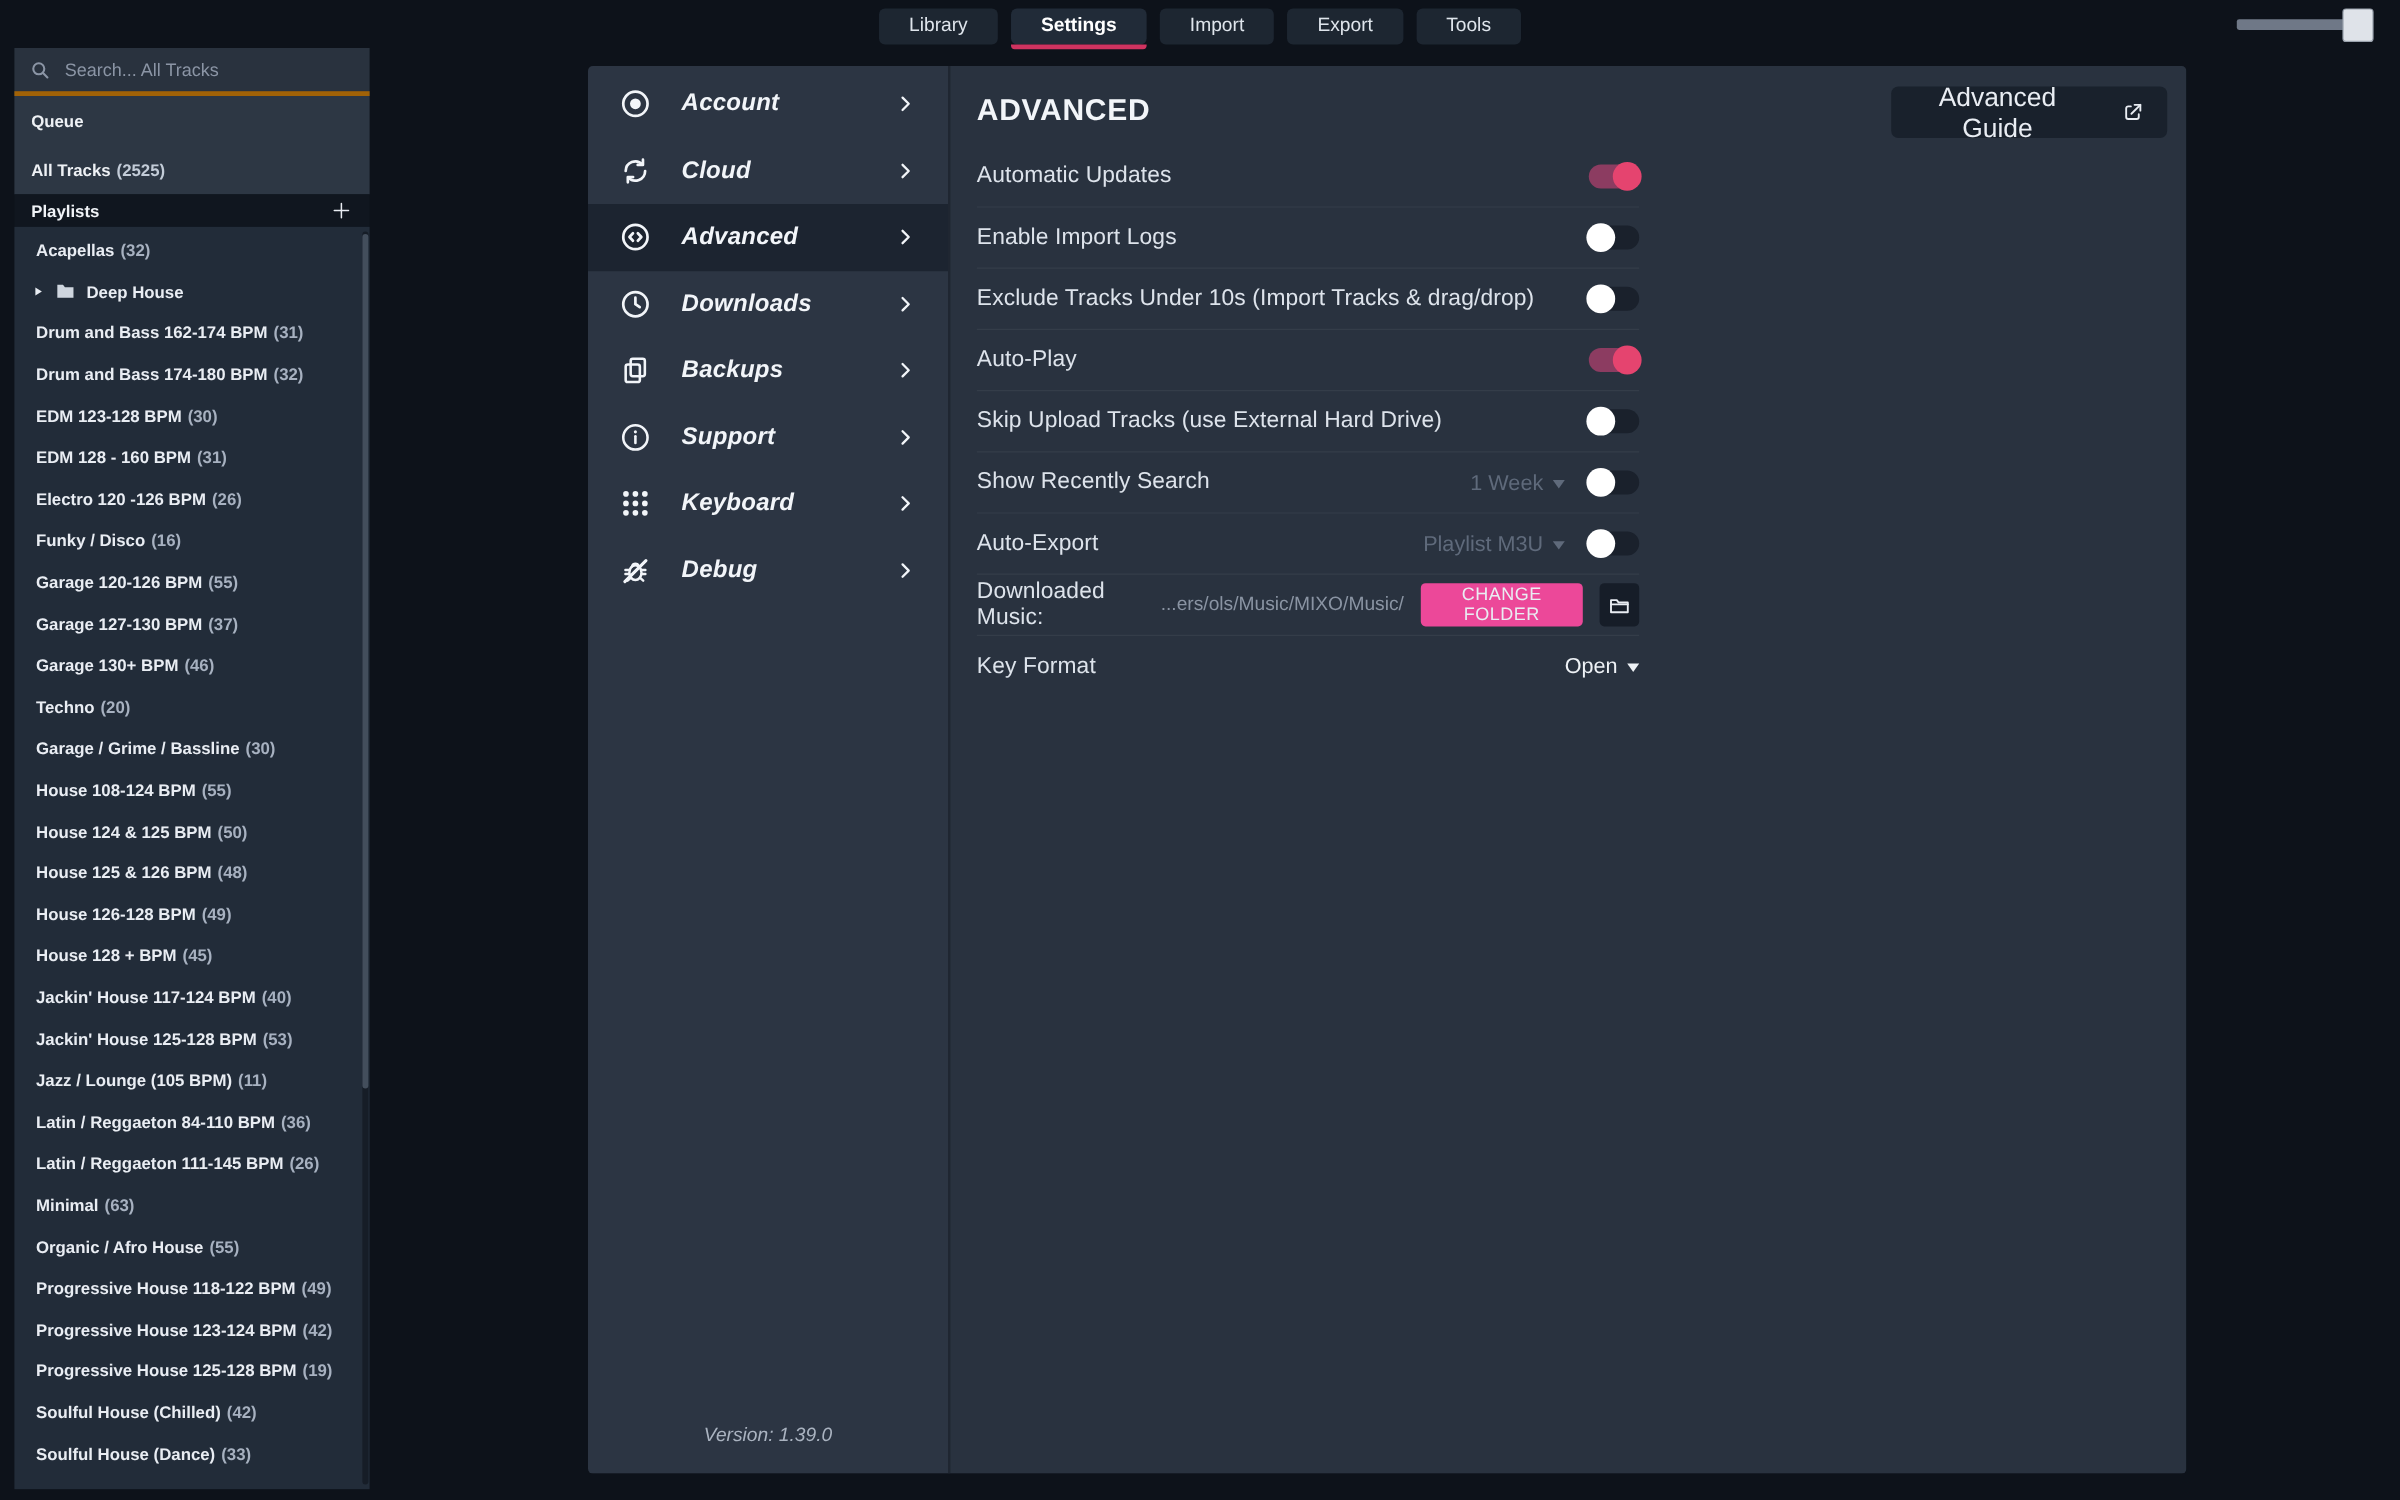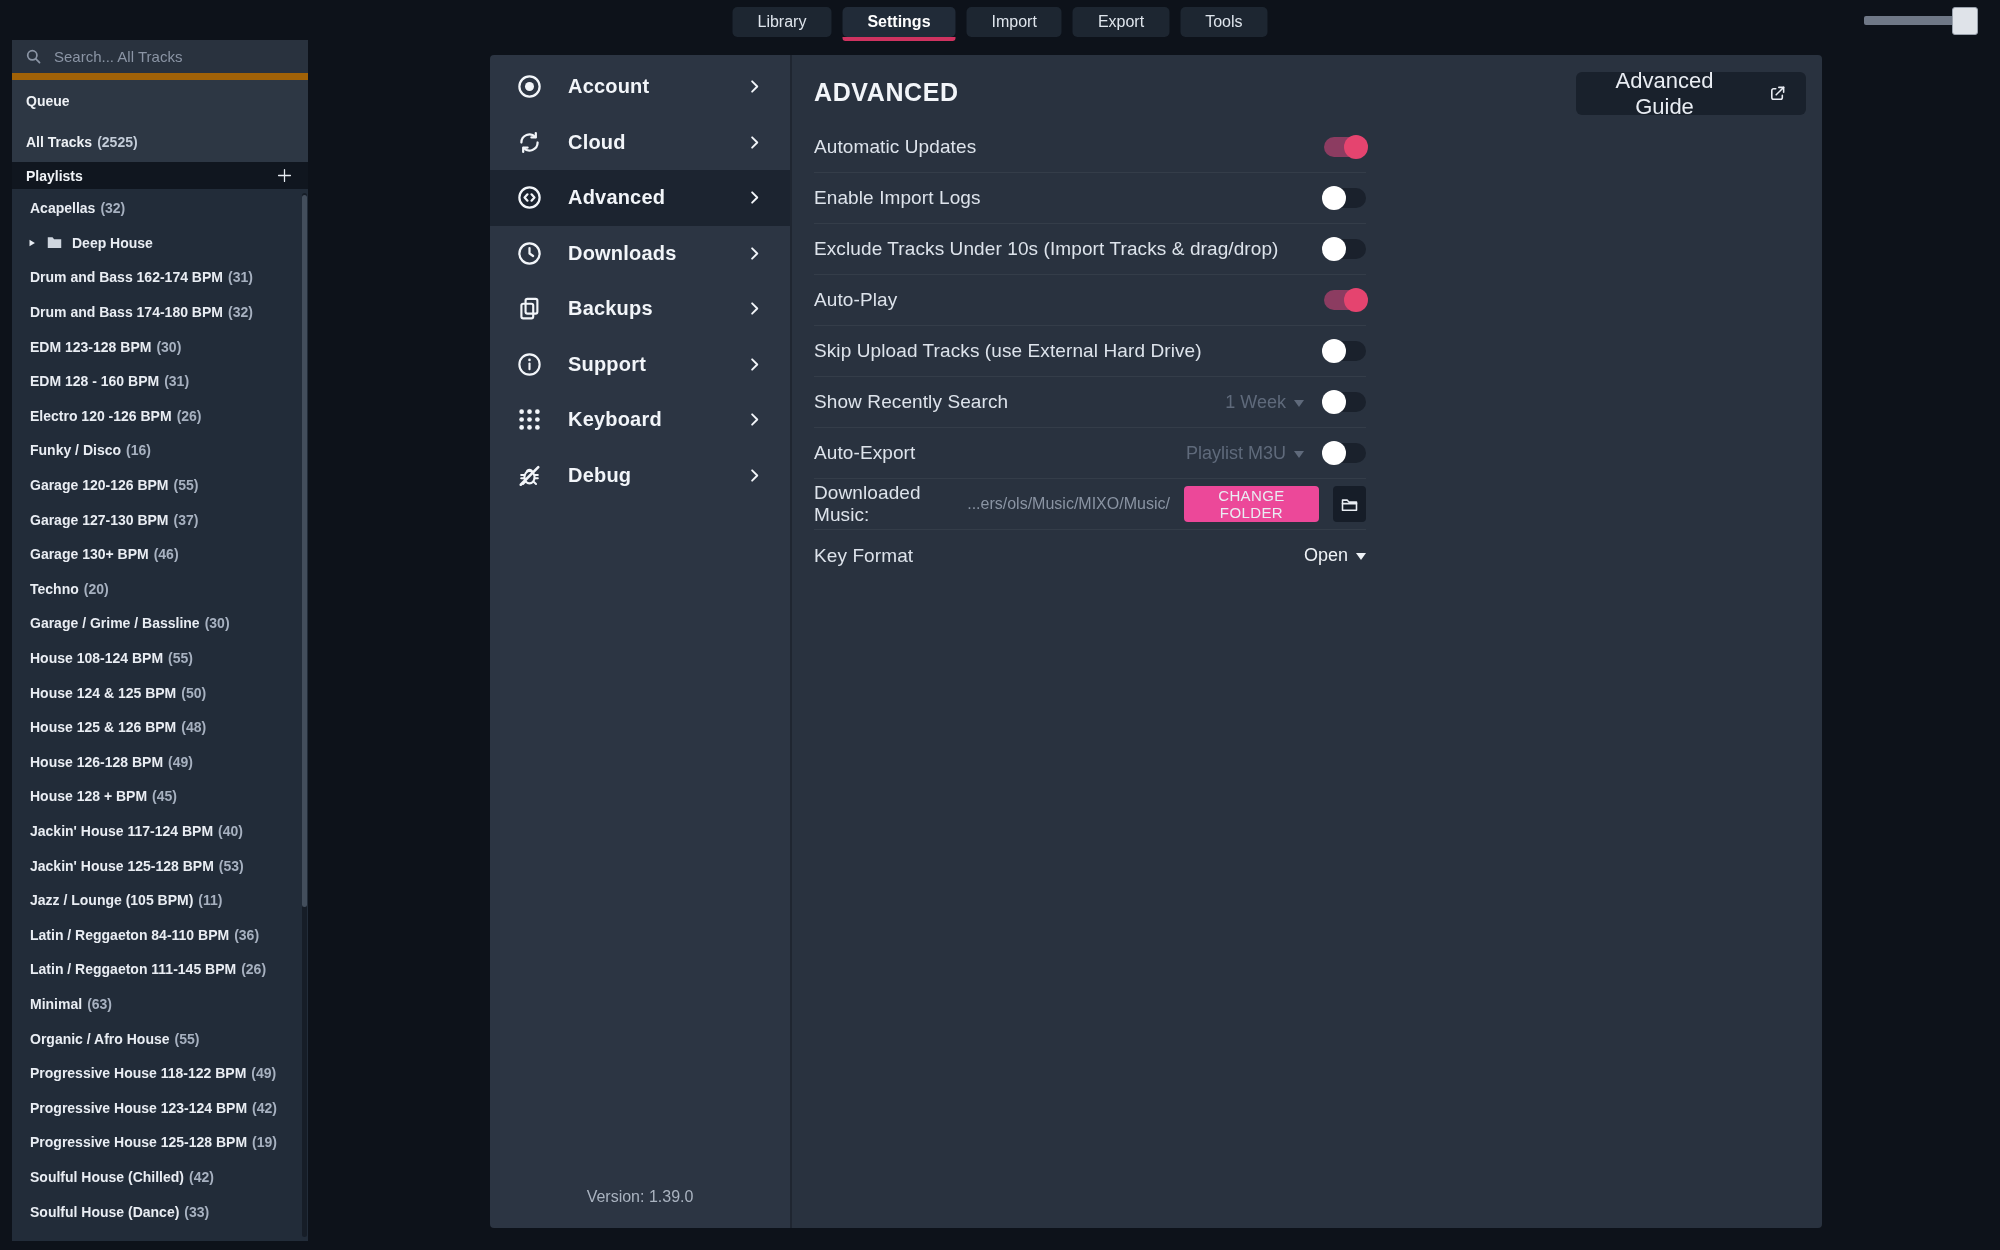--- a/index.html
+++ b/index.html
@@ -11,21 +11,21 @@
   .tabs{position:absolute;top:7px;left:50%;transform:translateX(-50%);display:flex;gap:11px;}
   .tab{position:relative;height:30px;padding:0 25px;background:#1d2631;border:none;border-radius:5px;
        color:#dfe5ec;font-size:16px;font-family:inherit;display:flex;align-items:center;cursor:pointer;}
   .tab.active{font-weight:bold;color:#ffffff;background:#212b38;}
   .tab.active::after{content:"";position:absolute;left:0;right:0;bottom:-4px;height:4px;background:#cf3360;border-radius:0 0 3px 3px;}
   .zoomslider{position:absolute;top:16px;right:28px;width:108px;height:9px;background:#6f7887;border-radius:2px;cursor:pointer;}
   .zoomslider .handle{position:absolute;right:-6px;top:-9px;width:24px;height:26px;background:#dfe3e9;border:1px solid #9aa2ad;border-radius:3px;}
 
   
   .sidebar{position:absolute;left:12px;top:40px;width:296px;height:1202px;}
-  .search{height:40px;background:#29323e;border-bottom:7px solid #a16207;display:flex;align-items:center;padding:0 12px;gap:9px;box-sizing:border-box;}
+  .search{height:40px;background:#29323e;border-bottom:4px solid #a16207;display:flex;align-items:center;padding:0 12px;gap:9px;box-sizing:border-box;}
   .search svg{width:19px;height:19px;color:#8b95a5;flex:none;}
   .search input{flex:1;background:transparent;border:none;outline:none;color:#dfe5ec;font-size:15px;font-family:inherit;}
   .search input::placeholder{color:#8b95a5;}
   .libsec{background:#2d3744;}
   .librow{height:41px;display:flex;align-items:center;padding:0 14px;color:#eef1f5;font-size:14px;font-weight:bold;cursor:pointer;}
   .librow .count{color:#c3ccd8;margin-left:5px;}
   .plheader{height:27px;background:#10161f;display:flex;align-items:center;padding:0 14px;color:#f0f3f7;font-size:14px;font-weight:bold;}
   .plus{margin-left:auto;color:#e8ecf2;cursor:pointer;display:flex;align-items:center;}
   .plus svg{width:19px;height:19px;}
   .pllist{position:relative;height:1052px;background:#222c39;overflow:hidden;padding-top:2px;box-sizing:border-box;}
@@ -34,21 +34,21 @@
   .plitem.folder{padding-left:15px;gap:8px;}
   .plitem.folder .tri{color:#e9edf3;}
   .plitem.folder .tri svg{width:10px;height:10px;}
   .plitem.folder .fold{color:#cfd6df;}
   .plitem.folder .fold svg{width:19px;height:19px;}
   .plscroll{position:absolute;right:1px;top:4px;width:5px;height:1044px;background:#161d27;border-radius:3px;}
   .plscroll .thumb{position:absolute;top:2px;left:0;width:5px;height:712px;background:#434e5c;border-radius:3px;cursor:pointer;}
 
   
   .card{position:absolute;left:490px;top:55px;width:1332px;height:1173px;display:flex;border-radius:4px;overflow:hidden;}
-  .snav{width:300px;background:#2c3543;position:relative;flex:none;box-sizing:border-box;padding-top:4px;}
+  .snav{width:300px;background:#2c3543;position:relative;flex:none;box-sizing:border-box;padding-top:4px;font-style:italic;}
   .snav-item{height:55.5px;display:flex;align-items:center;padding:0 26px;cursor:pointer;color:#f2f5f9;box-sizing:border-box;}
   .snav-item.active{background:#1c2430;}
   .snav-item .ic{width:27px;height:27px;flex:none;color:#f2f5f9;}
   .snav-item .ic svg{width:27px;height:27px;}
   .snav-item .lbl{margin-left:25px;font-size:20px;font-weight:bold;letter-spacing:.2px;}
   .snav-item .chev{margin-left:auto;color:#f2f5f9;}
   .snav-item .chev svg{width:19px;height:19px;}
   .version{position:absolute;bottom:22px;left:0;right:0;text-align:center;color:#aab3c0;font-size:16px;}
 
   .scontent{flex:1;background:#29323f;border-left:2px solid #1f2631;padding-left:22px;position:relative;box-sizing:border-box;}

